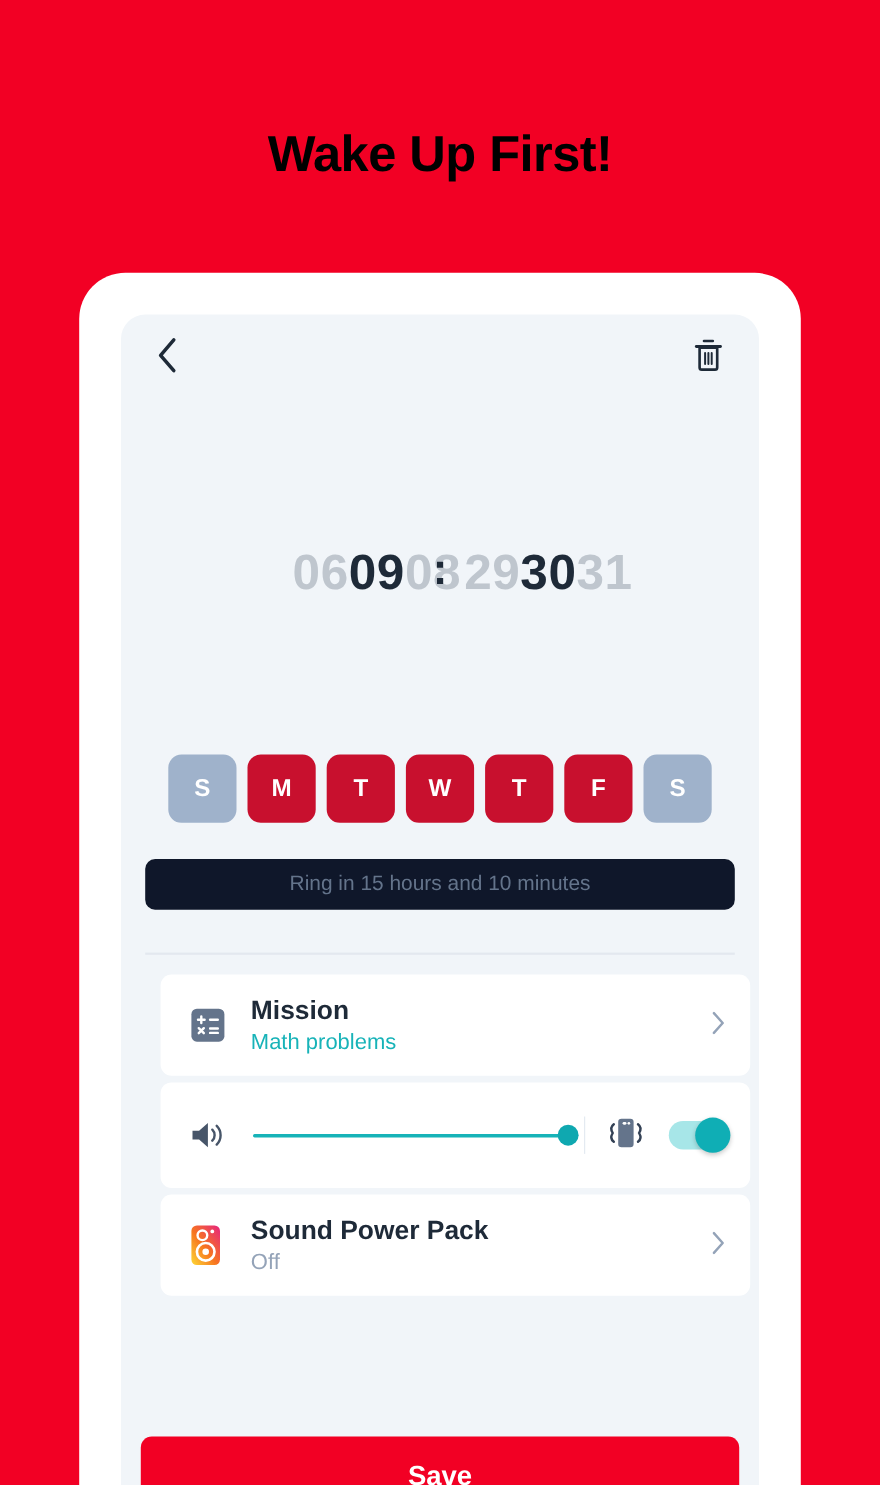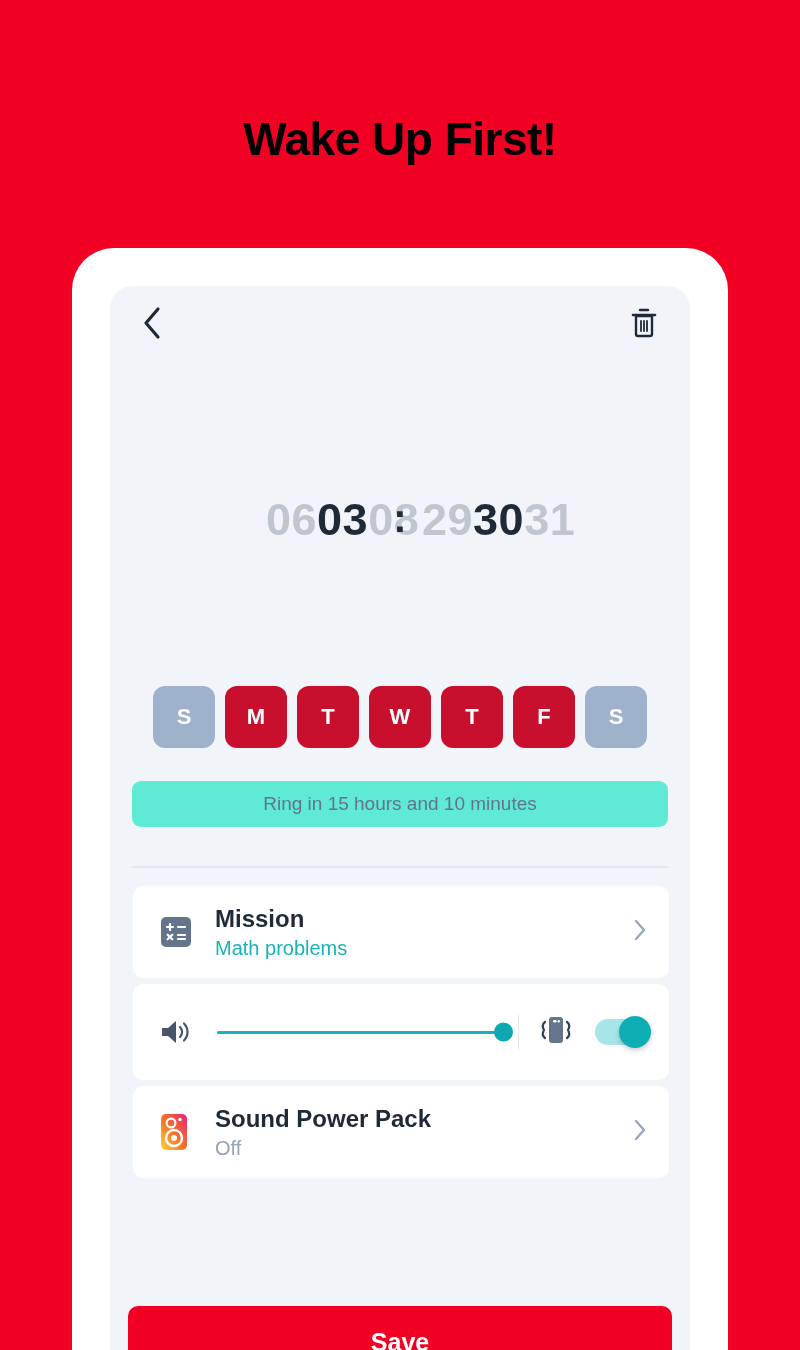--- a/index.html
+++ b/index.html
@@ -129,41 +129,41 @@
   }
   .weekday.on  { background: #C8102E; }
   .weekday.off { background: #9FB2CB; }
 
   
   .ring-banner {
     position: absolute;
     top: 495px; left: 22px;
     width: 536px;
     height: 46px;
-    background: #5eead4;
+    background: #0f172a;
     border-radius: 9px;
     display: flex;
     align-items: center;
     justify-content: center;
     color: #64748B;
     font-size: 19px;
   }
 
   .divider {
     position: absolute;
     top: 580px; left: 22px;
     width: 536px;
     height: 1.5px;
     background: #E3E8EF;
   }
 
   
   .cards {
     position: absolute;
-    top: 600px; left: 23px;
+    top: 600px; left: 36px;
     width: 536px;
   }
   .card {
     background: #FFFFFF;
     border-radius: 10px;
     margin-bottom: 6px;
     display: flex;
     align-items: center;
     padding: 0 22px 0 26px;
     cursor: pointer;
@@ -285,21 +285,21 @@
           </svg>
         </span>
       </div>
     </div>
 
     <div class="time-picker">
 
       <div class="tp-col">
         <div class="tp-val ghost-far">06</div>
         <div class="tp-line"></div>
-        <div class="tp-val selected">03</div>
+        <div class="tp-val selected">09</div>
         <div class="tp-line"></div>
         <div class="tp-val ghost-far">08</div>
       </div>
 
       <div class="tp-colon">:</div>
 
       <div class="tp-col">
         <div class="tp-val ghost-far">29</div>
         <div class="tp-line"></div>
         <div class="tp-val selected">30</div>

